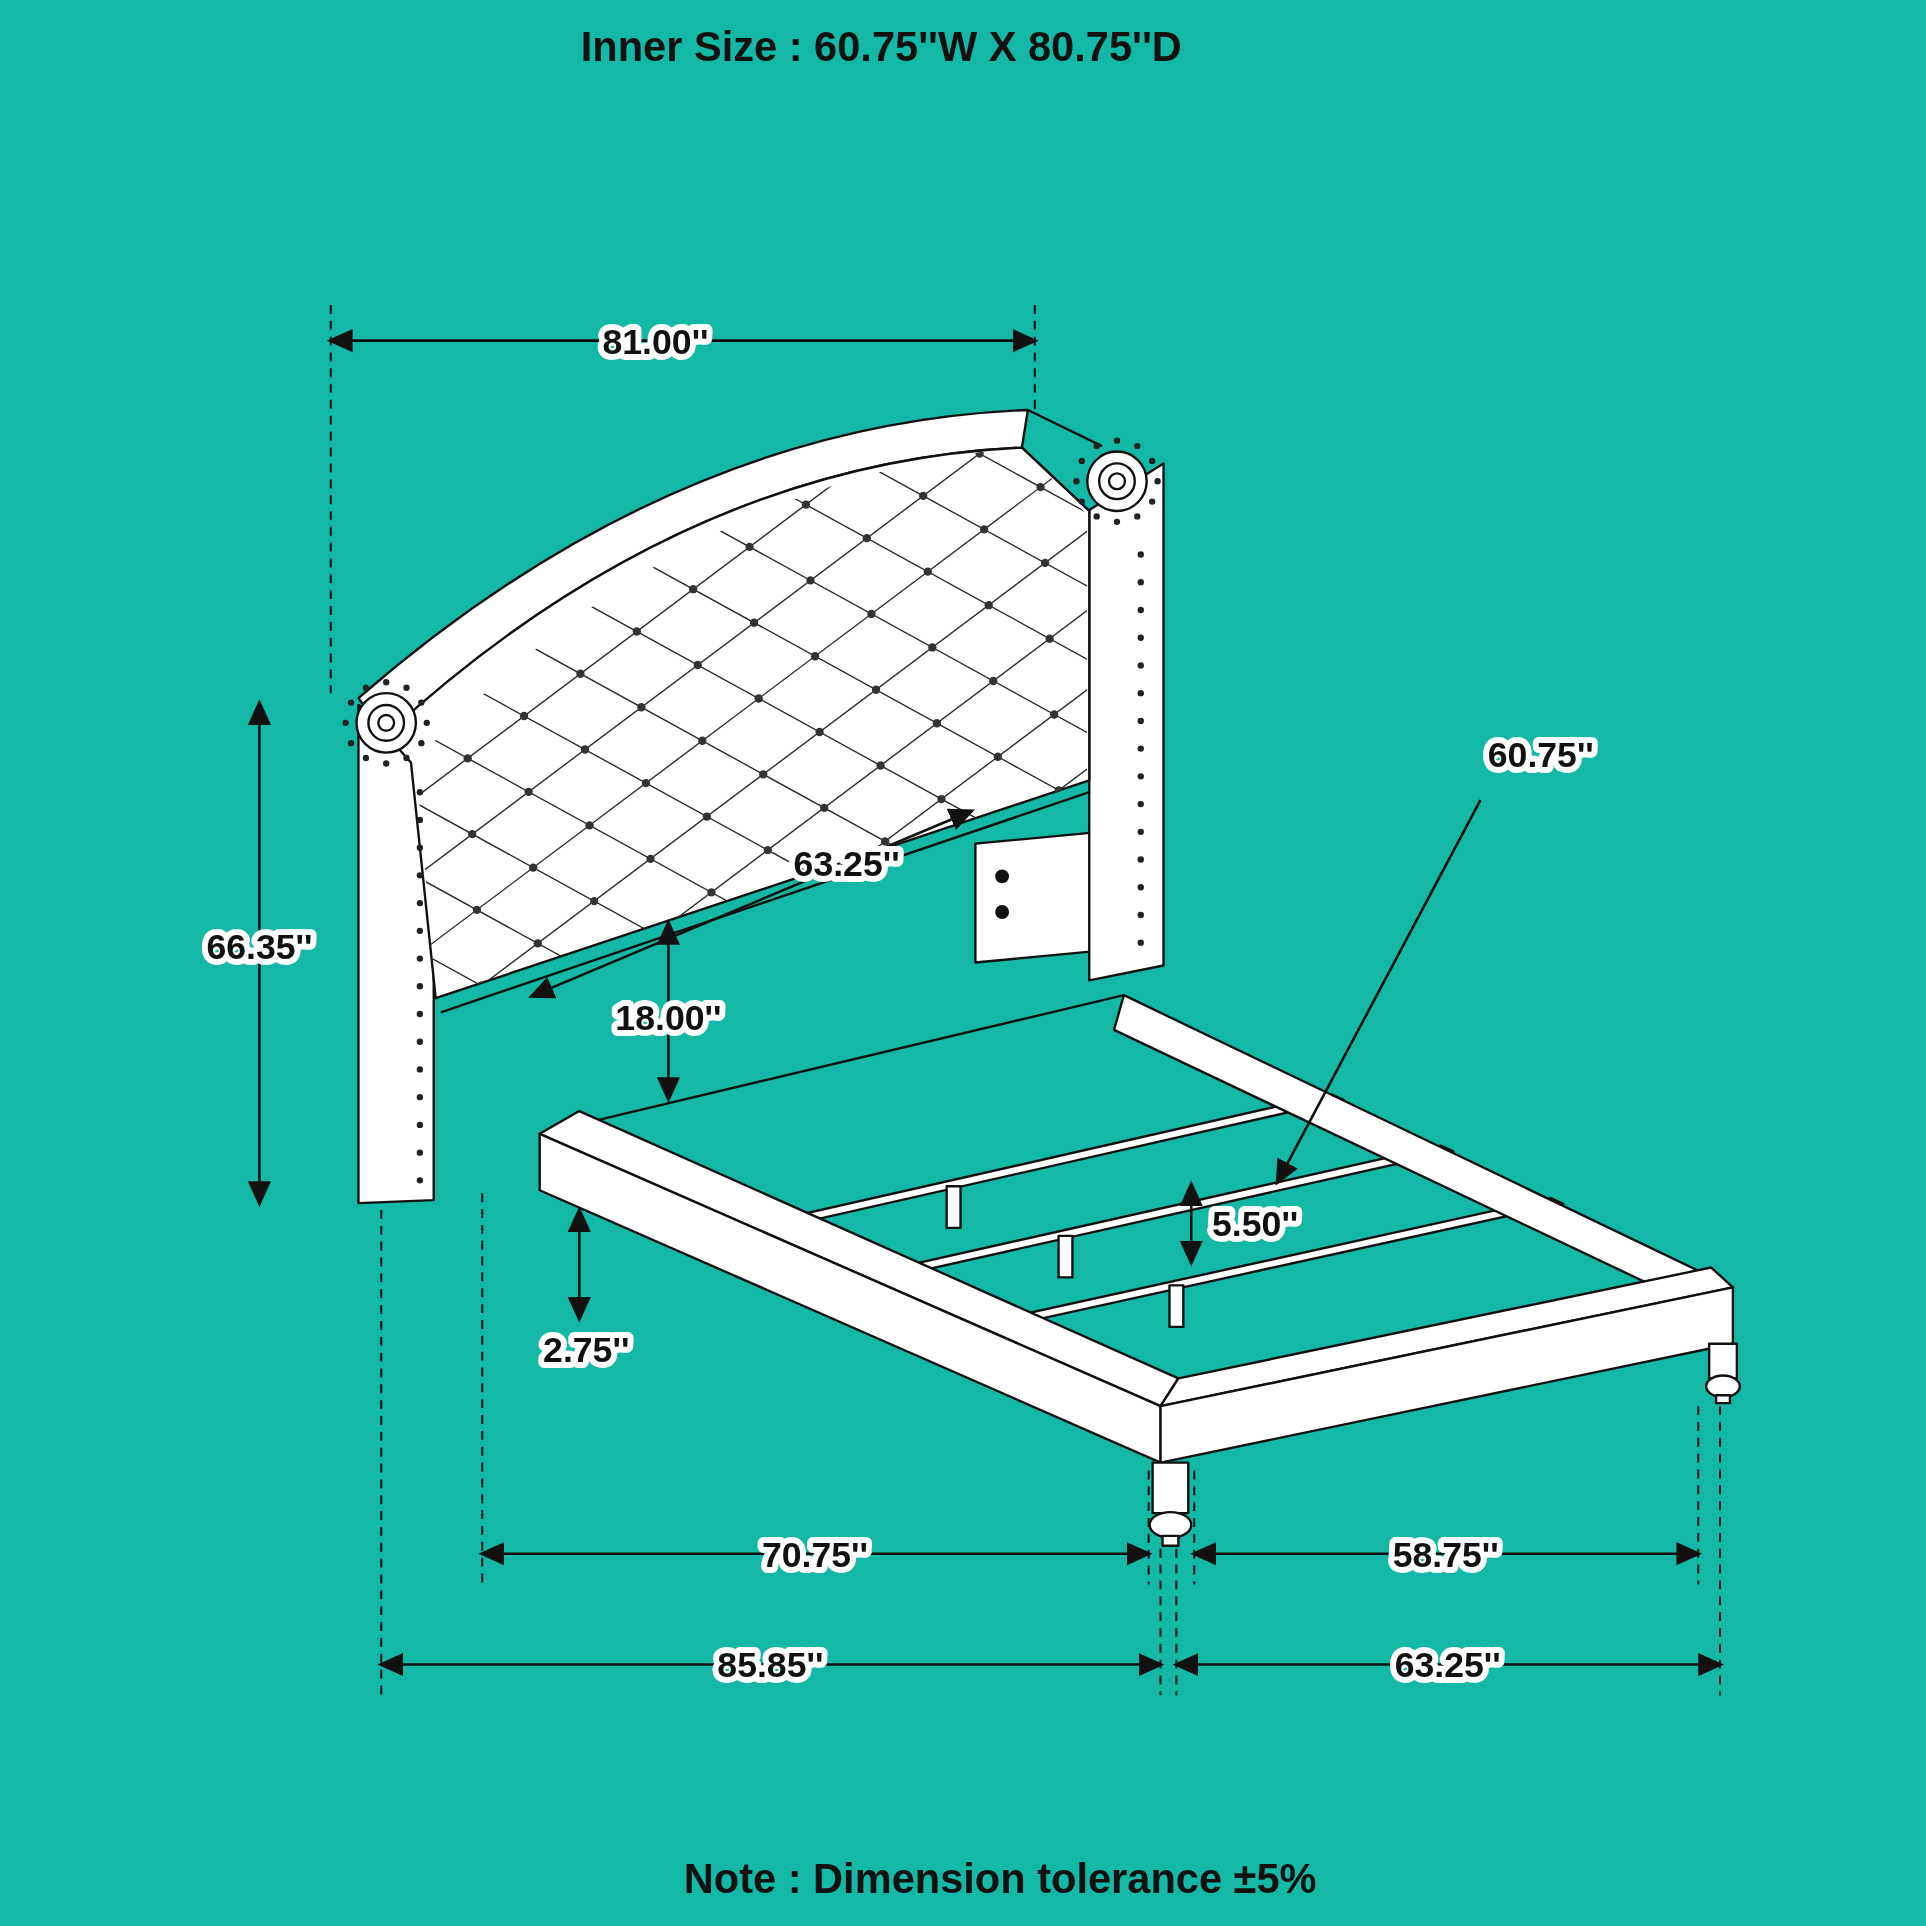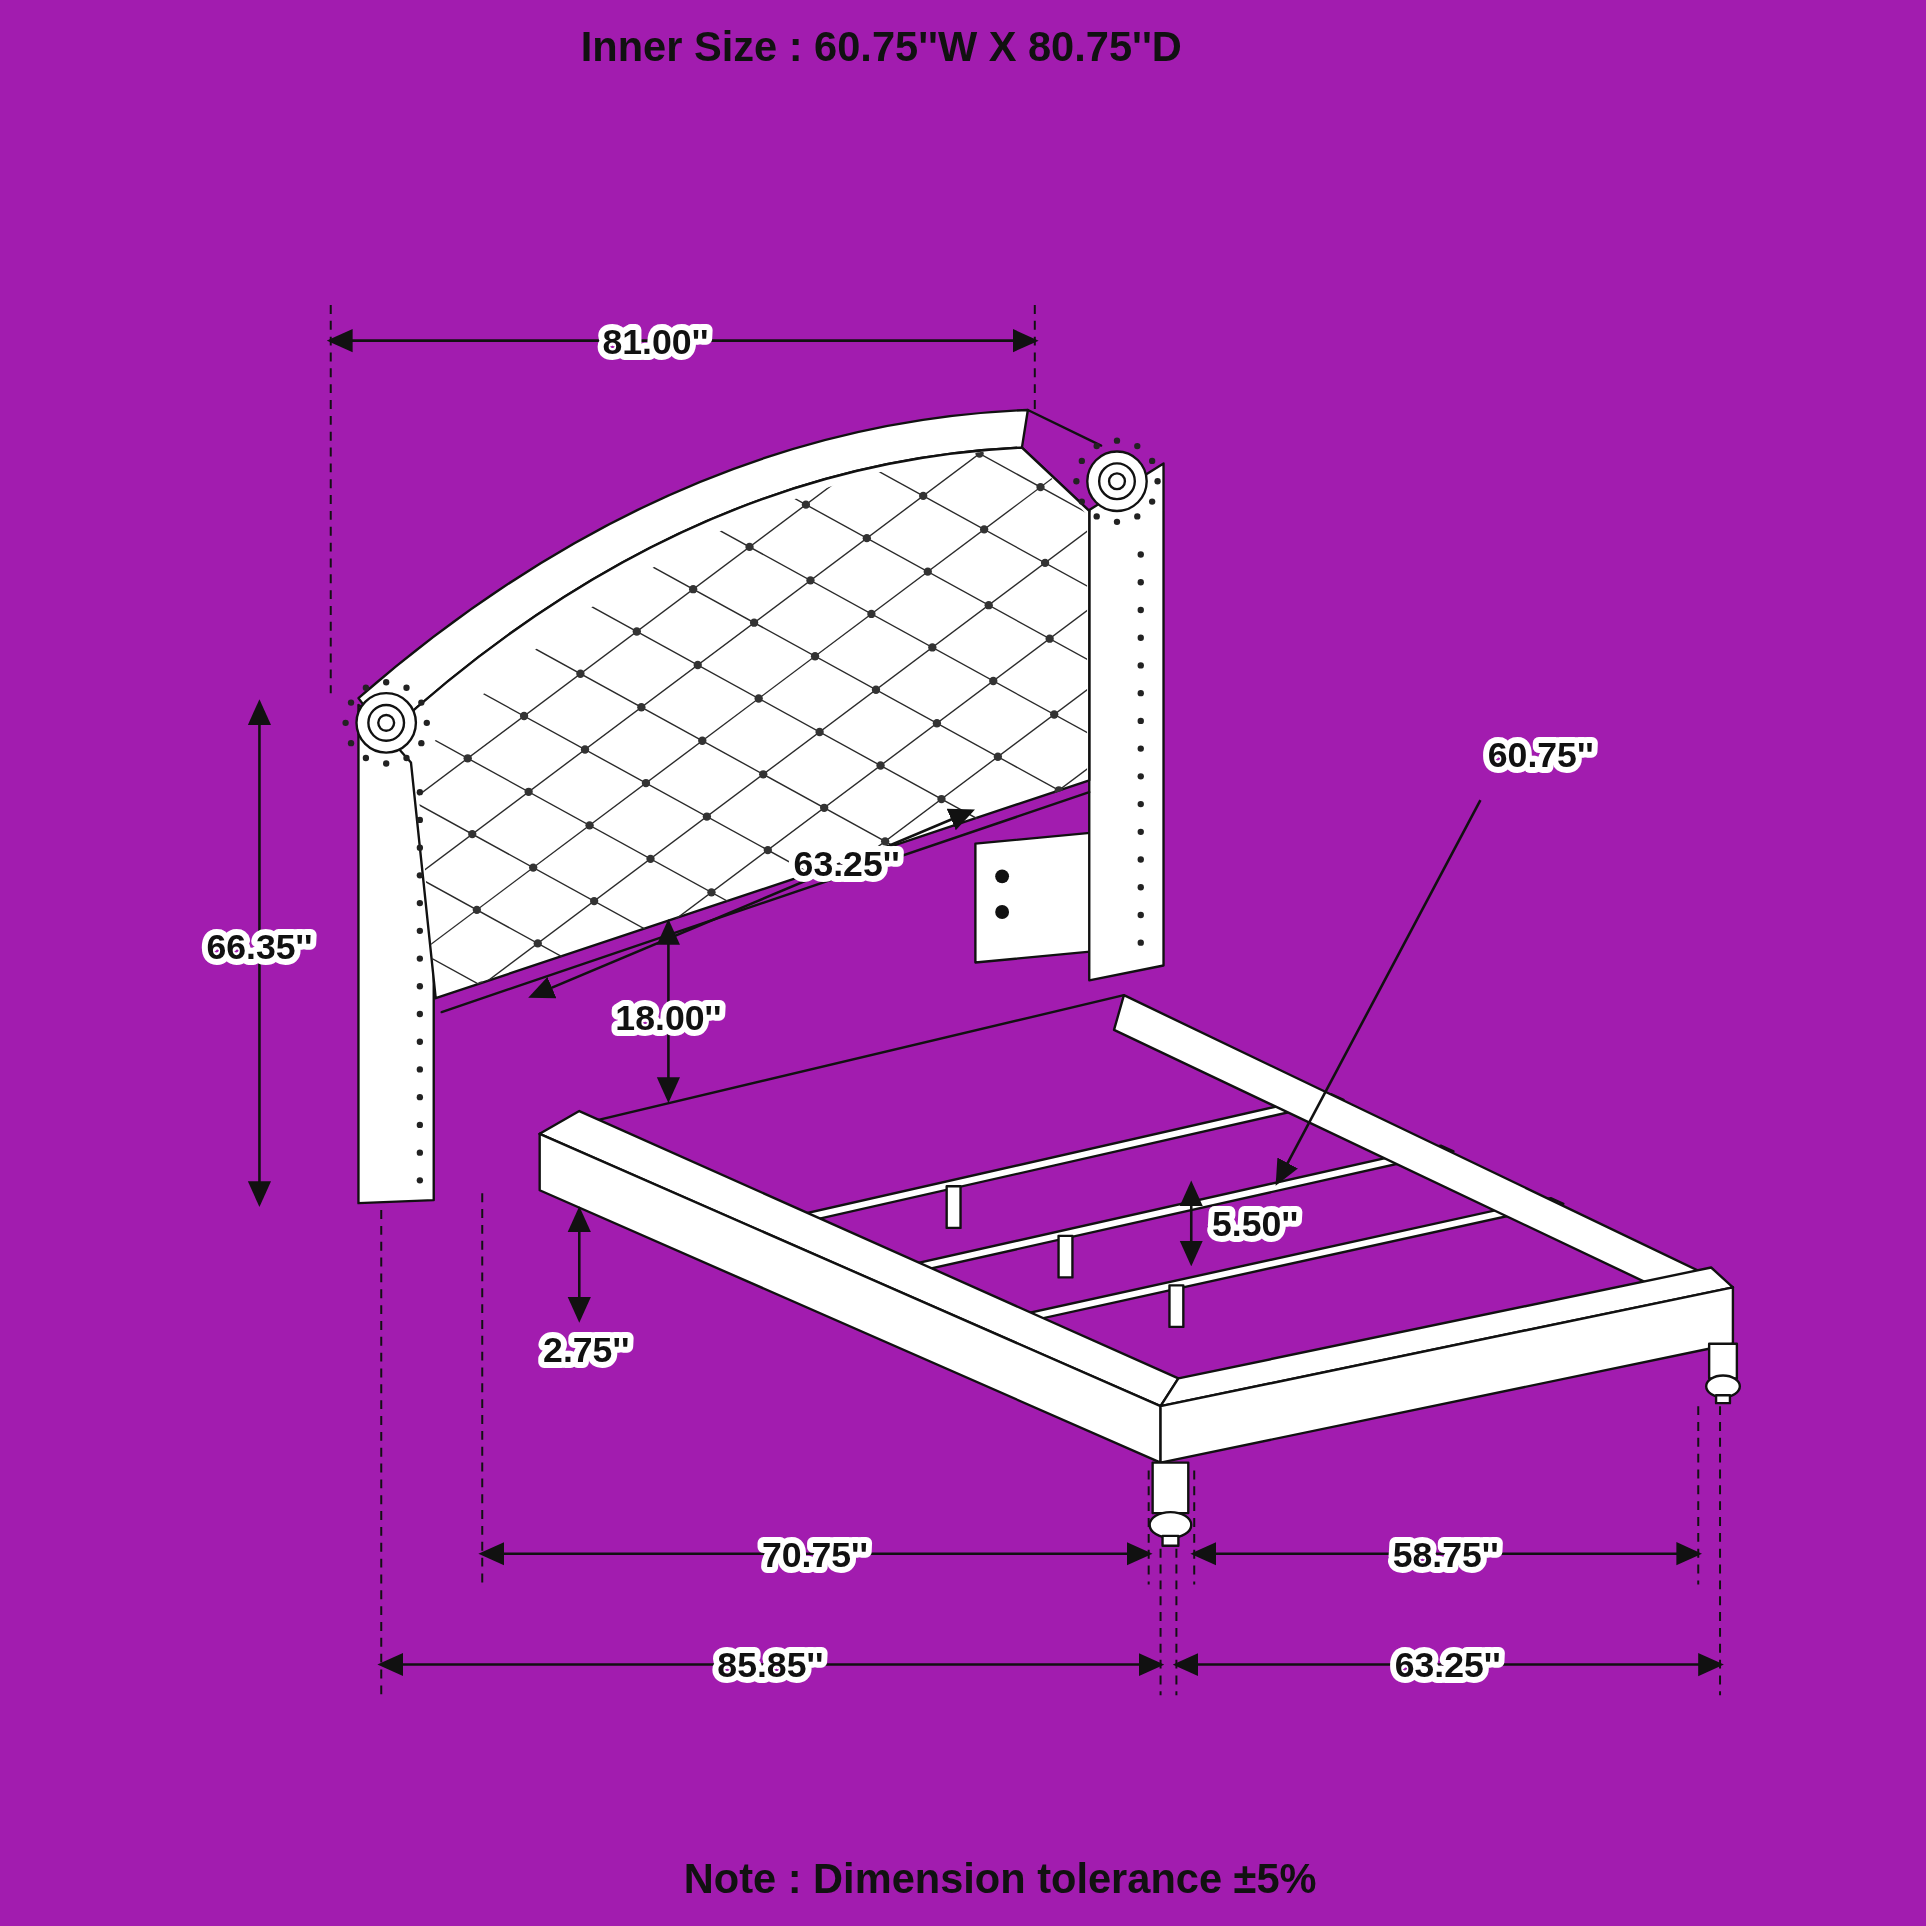--- a/index.html
+++ b/index.html
@@ -1,16 +1,16 @@
 <!DOCTYPE html>
 <html><head>
 <meta charset="utf-8">
 <style>
   html,body{margin:0;padding:0;background:#fff;}
-  .page{width:1927px;height:1927px;position:relative;background:#a21caf;overflow:hidden;}
+  .page{width:1927px;height:1927px;position:relative;background:#14b8a6;overflow:hidden;}
   svg{display:block;}
   .draw{fill:none;stroke:#111;stroke-width:2.4;stroke-linejoin:round;stroke-linecap:round;}
   .fill{fill:#ffffff;stroke:#111;stroke-width:2.4;stroke-linejoin:round;}
   .dash{fill:none;stroke:#111;stroke-width:2;stroke-dasharray:9 7;}
   .dim{fill:none;stroke:#111;stroke-width:2.6;}
   .dim-label{font-family:"Liberation Sans",sans-serif;font-weight:bold;font-size:36px;fill:#111;
     text-anchor:middle;paint-order:stroke;stroke:#fff;stroke-width:12px;stroke-linejoin:round;}
   .heading{font-family:"Liberation Sans",sans-serif;font-weight:bold;font-size:42px;fill:#111;text-anchor:middle;}
   #tuft-lines line{stroke:#2a2a2a;stroke-width:1.4;}
   #tuft-buttons circle{fill:#333;}

